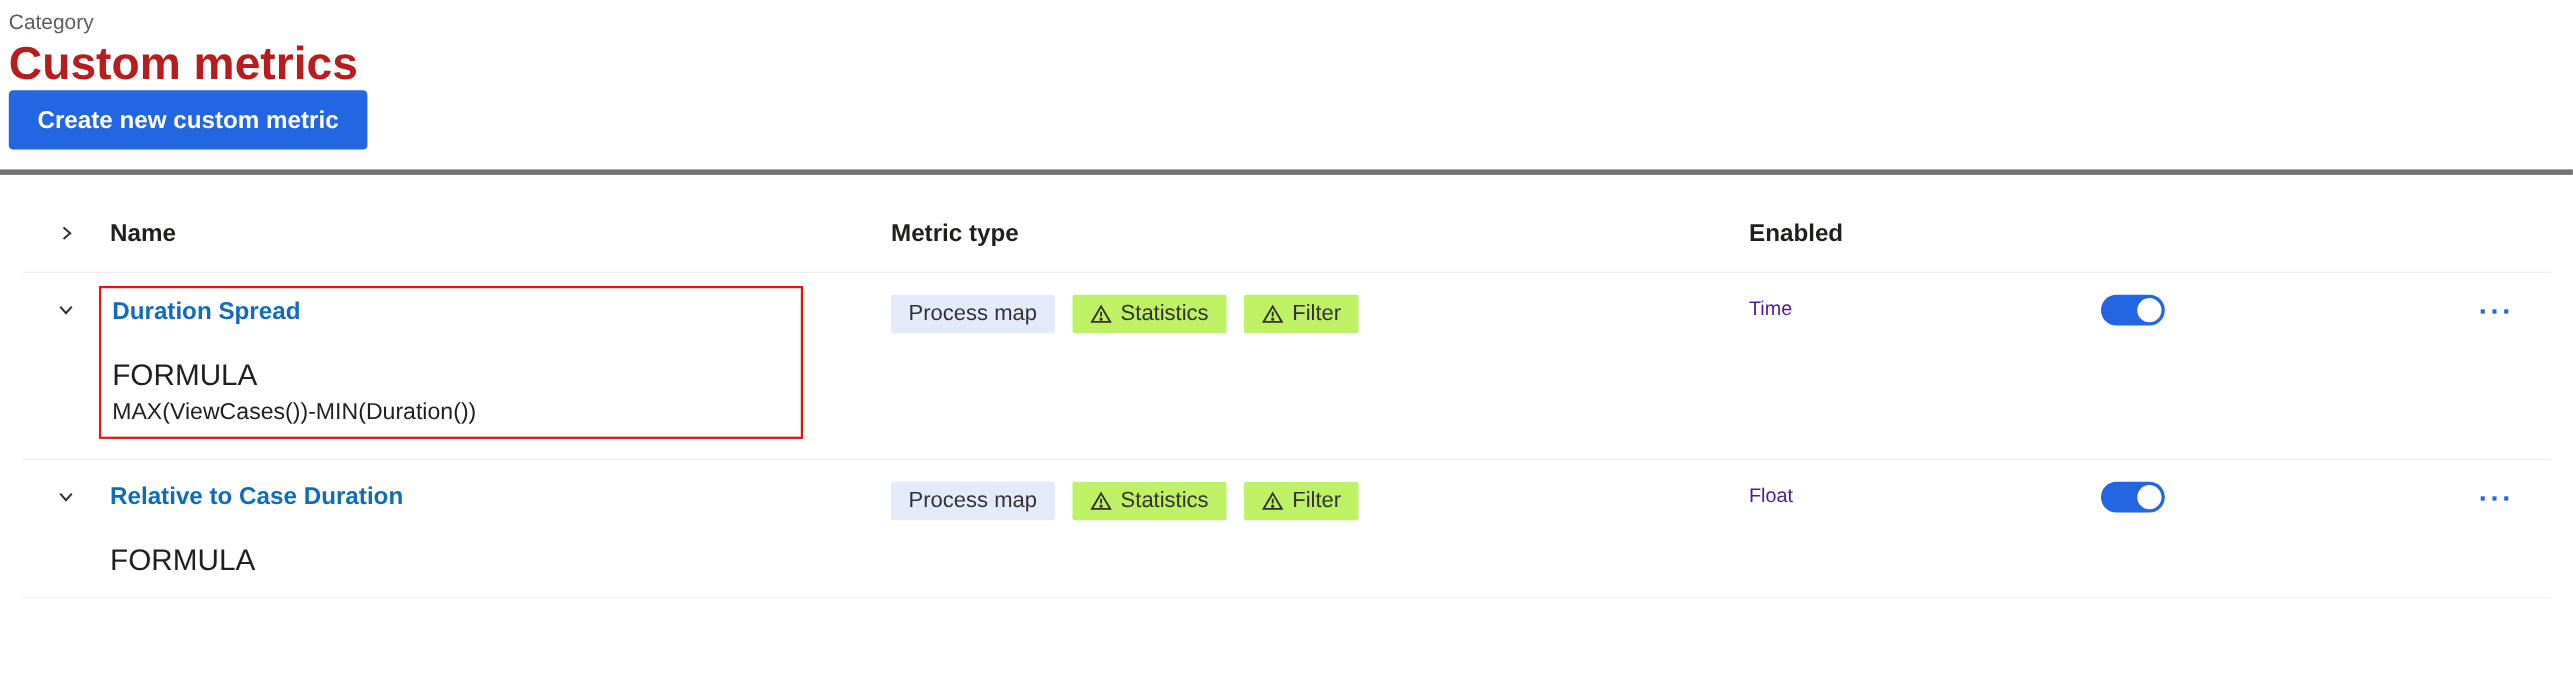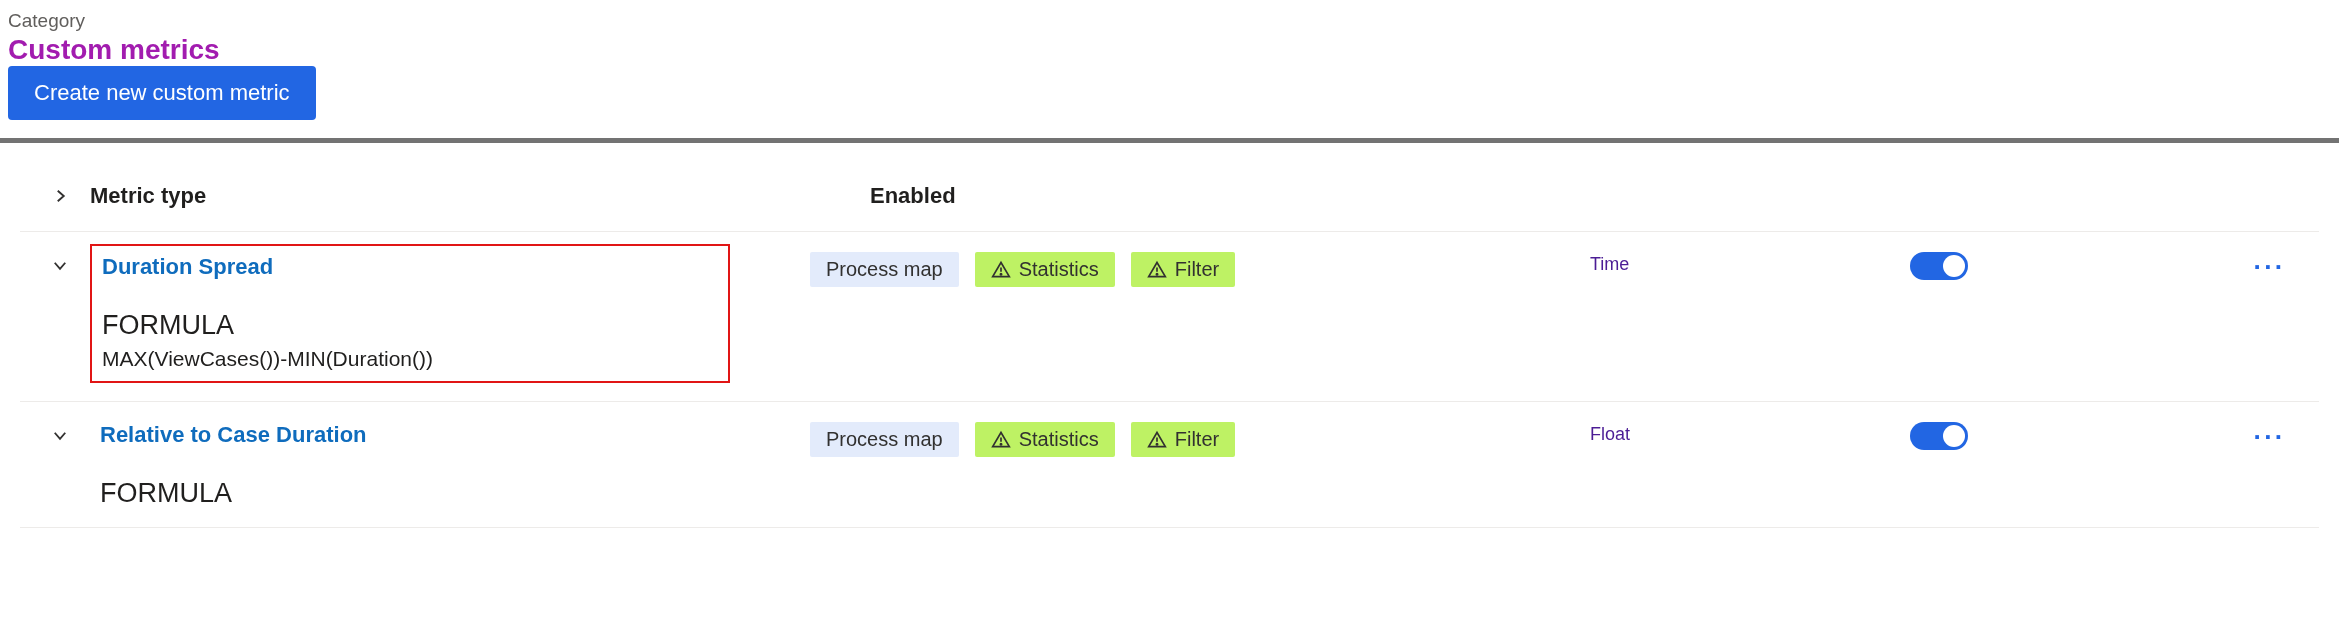--- a/index.html
+++ b/index.html
@@ -20,33 +20,33 @@
     padding: 10px 20px 18px 8px;
     border-bottom: 5px solid #737373;
     flex-direction: column;
   }
   .header-left .category-label {
     font-size: 19px;
     color: #605e5c;
     font-weight: 400;
   }
   .header-left .page-title {
-    font-size: 28px;
+    font-size: 42px;
     font-weight: 700;
-    color: #a21caf;
+    color: #b91c1c;
     margin-top: 2px;
   }
   .create-button {
     background: #2266e3;
     color: #ffffff;
     border: none;
     border-radius: 4px;
     padding: 14px 26px;
     font-size: 22px;
-    font-weight: 400;
+    font-weight: 700;
     cursor: pointer;
   }
   .table-wrap {
     padding: 0 20px;
   }
   .table-header-row {
     display: flex;
     align-items: center;
     padding: 40px 10px 22px 10px;
     border-bottom: 1px solid #edebe9;
@@ -209,20 +209,21 @@
 </div>
 
 <div class="table-wrap">
 
   <div class="table-header-row">
     <div class="col-chevron chev-header">
       <svg width="18" height="18" viewBox="0 0 24 24" fill="none" stroke-width="2.5">
         <polyline points="9 5 17 12 9 19"></polyline>
       </svg>
     </div>
+    <div class="col-name th">Name</div>
     <div class="col-metric th">Metric type</div>
     <div class="col-enabled th">Enabled</div>
     <div class="col-actions"></div>
   </div>
 
   <div class="metric-row">
     <div class="chev-cell">
       <svg width="18" height="18" viewBox="0 0 24 24" fill="none" stroke-width="2.5">
         <polyline points="5 9 12 17 19 9"></polyline>
       </svg>

